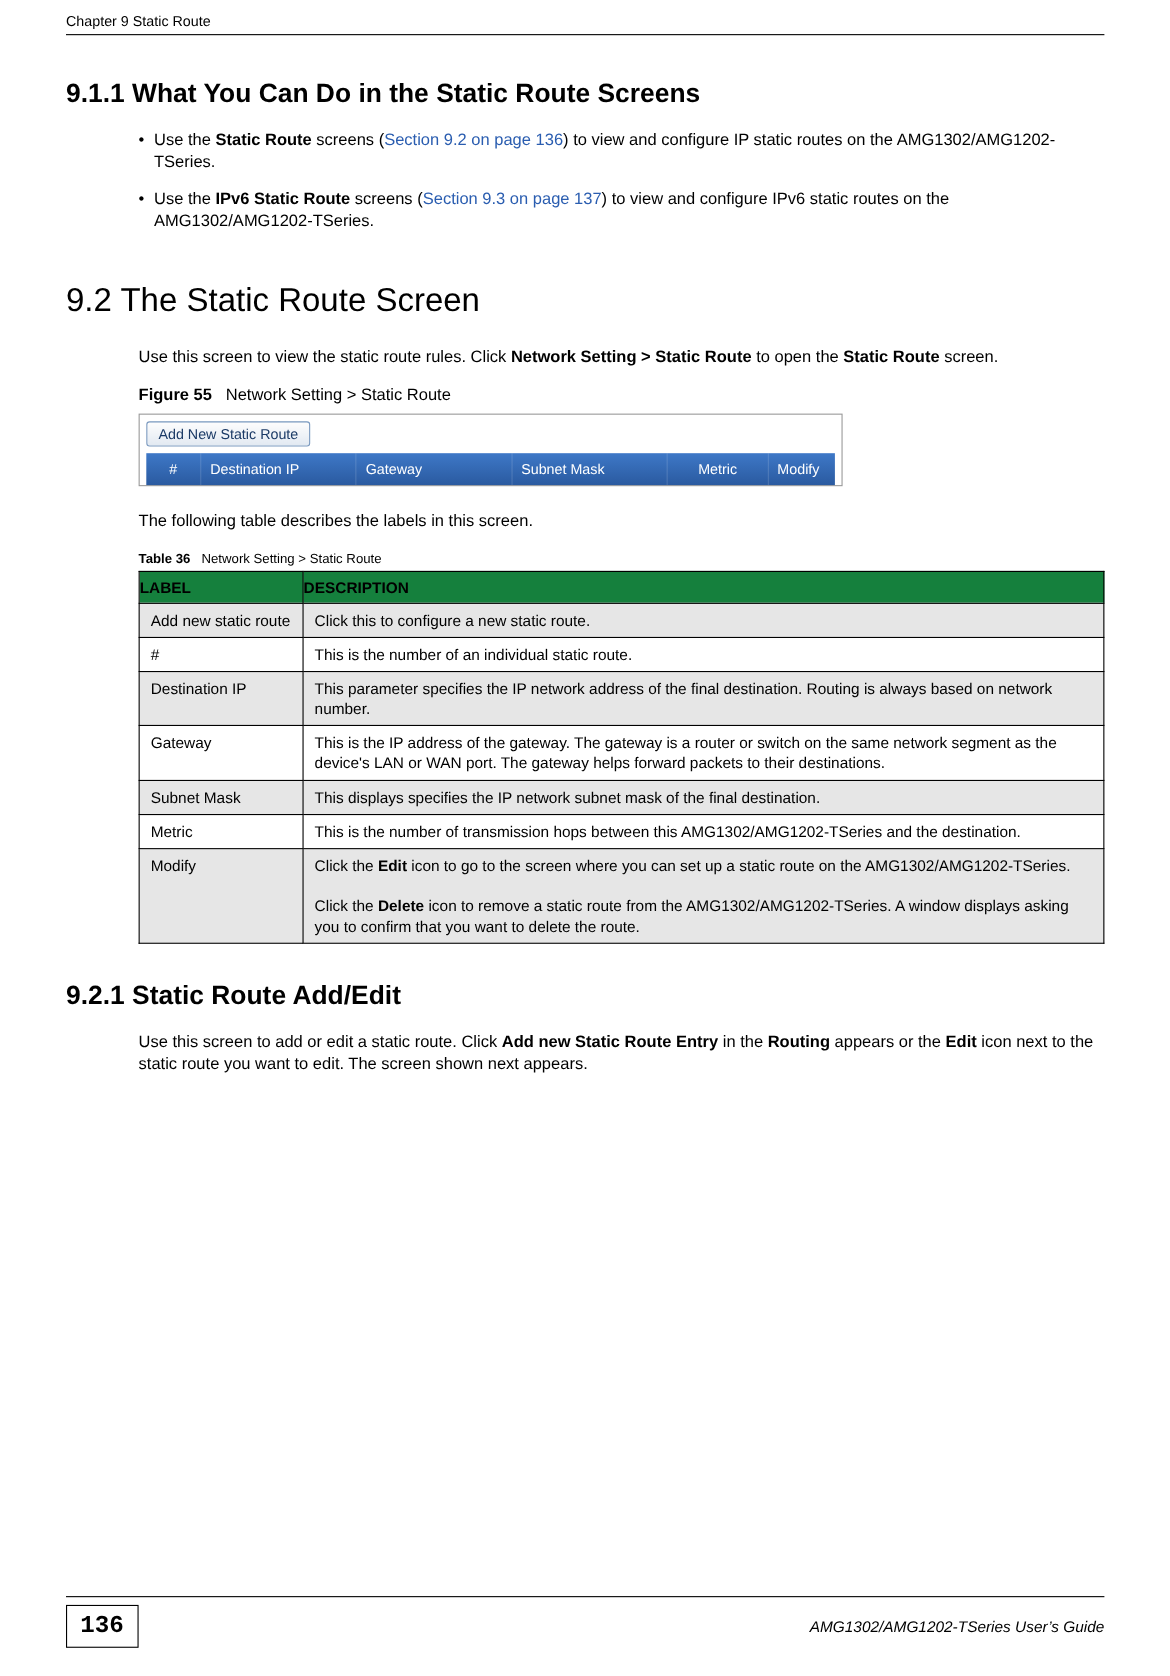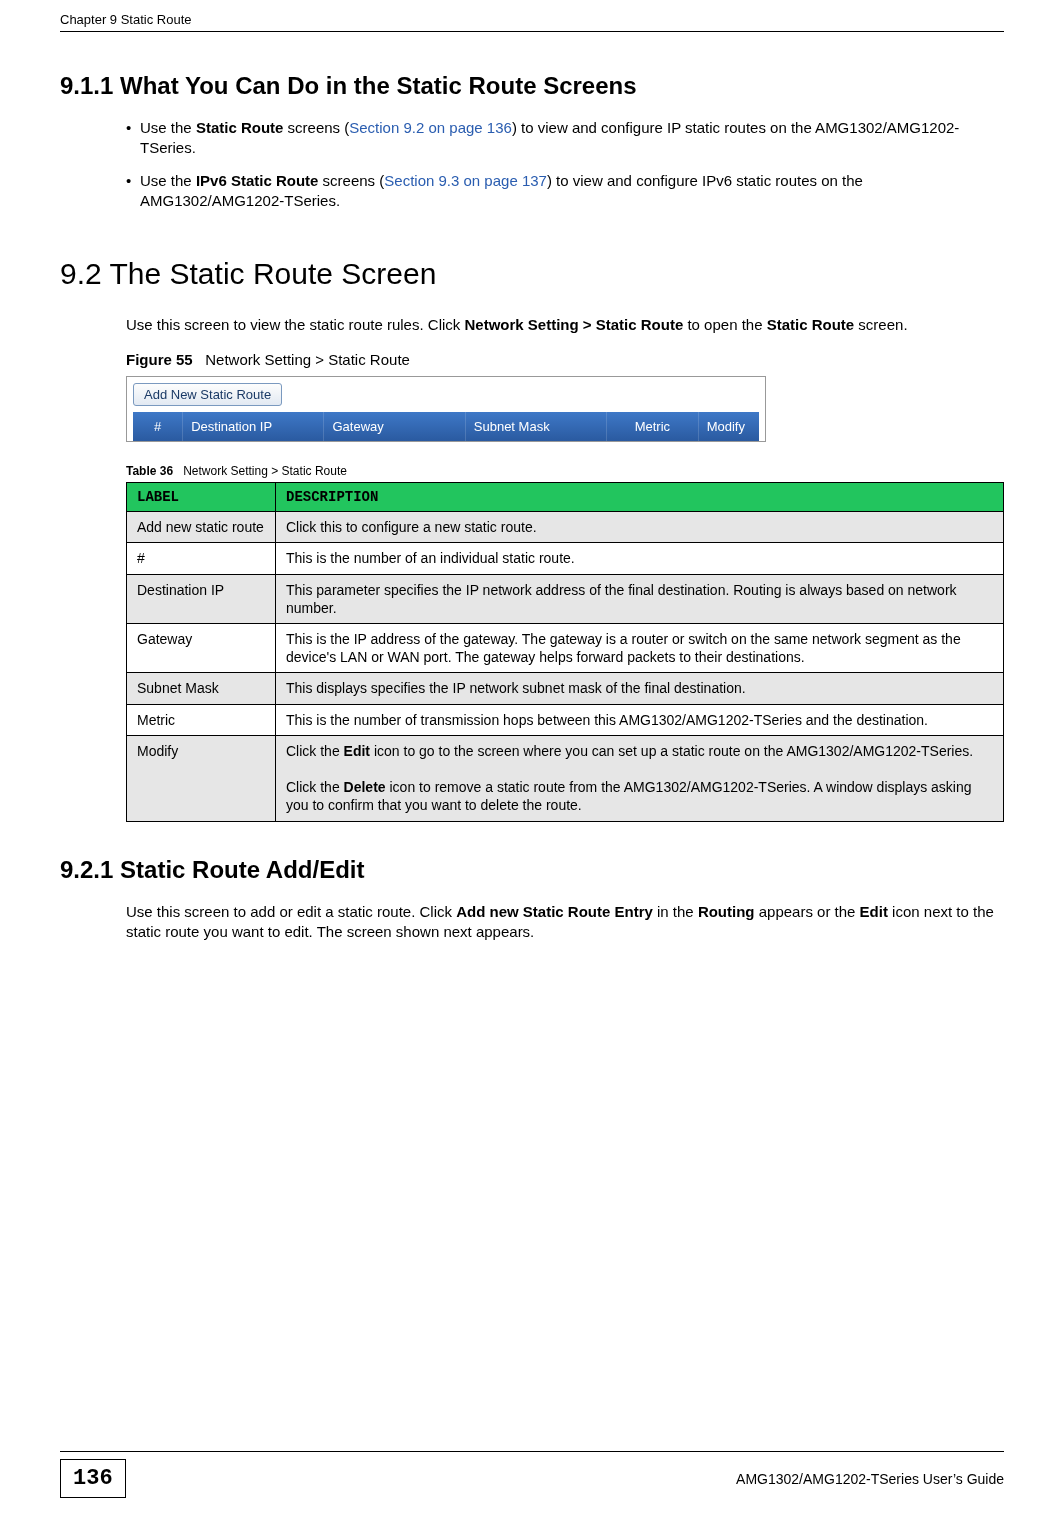--- a/index.html
+++ b/index.html
@@ -110,27 +110,26 @@
   font-size: 12px;
   margin: 0 0 4px 0;
 }
 .table-caption .lbl { font-weight: bold; }
 table.desc-table {
   border-collapse: collapse;
   width: 100%;
   font-size: 14px;
 }
 table.desc-table th {
-  background: #22c55e;
+  background: #15803d;
   color: #000;
   text-align: left;
   font-weight: bold;
-  padding: 6px 10px;
+  padding: 6px 0;
   border: 1px solid #000;
-  font-family: Liberation Mono, monospace;
 }
 table.desc-table td {
   padding: 6px 10px;
   border: 1px solid #000;
   vertical-align: top;
   line-height: 1.3;
 }
 table.desc-table tr.shade td { background: #e6e6e6; }
 table.desc-table td.label-col { width: 128px; }
 .footer {
@@ -152,20 +151,21 @@
 .page-num {
   font-family: Liberation Mono, monospace;
   font-weight: bold;
   font-size: 22px;
   border: 1.5px solid #000;
   padding: 6px 12px;
   margin-right: auto;
 }
 .guide-name {
   font-size: 14px;
+  font-style: italic;
 }
 </style>
 </head>
 <body>
 
 <div class="page">
 
   <div class="running-header">Chapter 9 Static Route</div>
 
   <h2 class="h2">9.1.1  What You Can Do in the Static Route Screens</h2>
@@ -204,20 +204,21 @@
       <div class="col-header">
         <div class="col-hash">#</div>
         <div class="col-dest">Destination IP</div>
         <div class="col-gw">Gateway</div>
         <div class="col-mask">Subnet Mask</div>
         <div class="col-metric">Metric</div>
         <div class="col-modify">Modify</div>
       </div>
     </div>
 
+    <p class="para">The following table describes the labels in this screen.</p>
 
     <p class="table-caption">
       <span class="lbl">Table 36</span>&nbsp;&nbsp;
       <span>Network Setting &gt; Static Route</span>
     </p>
 
     <table class="desc-table">
       <thead>
         <tr>
           <th class="label-col">LABEL</th>

